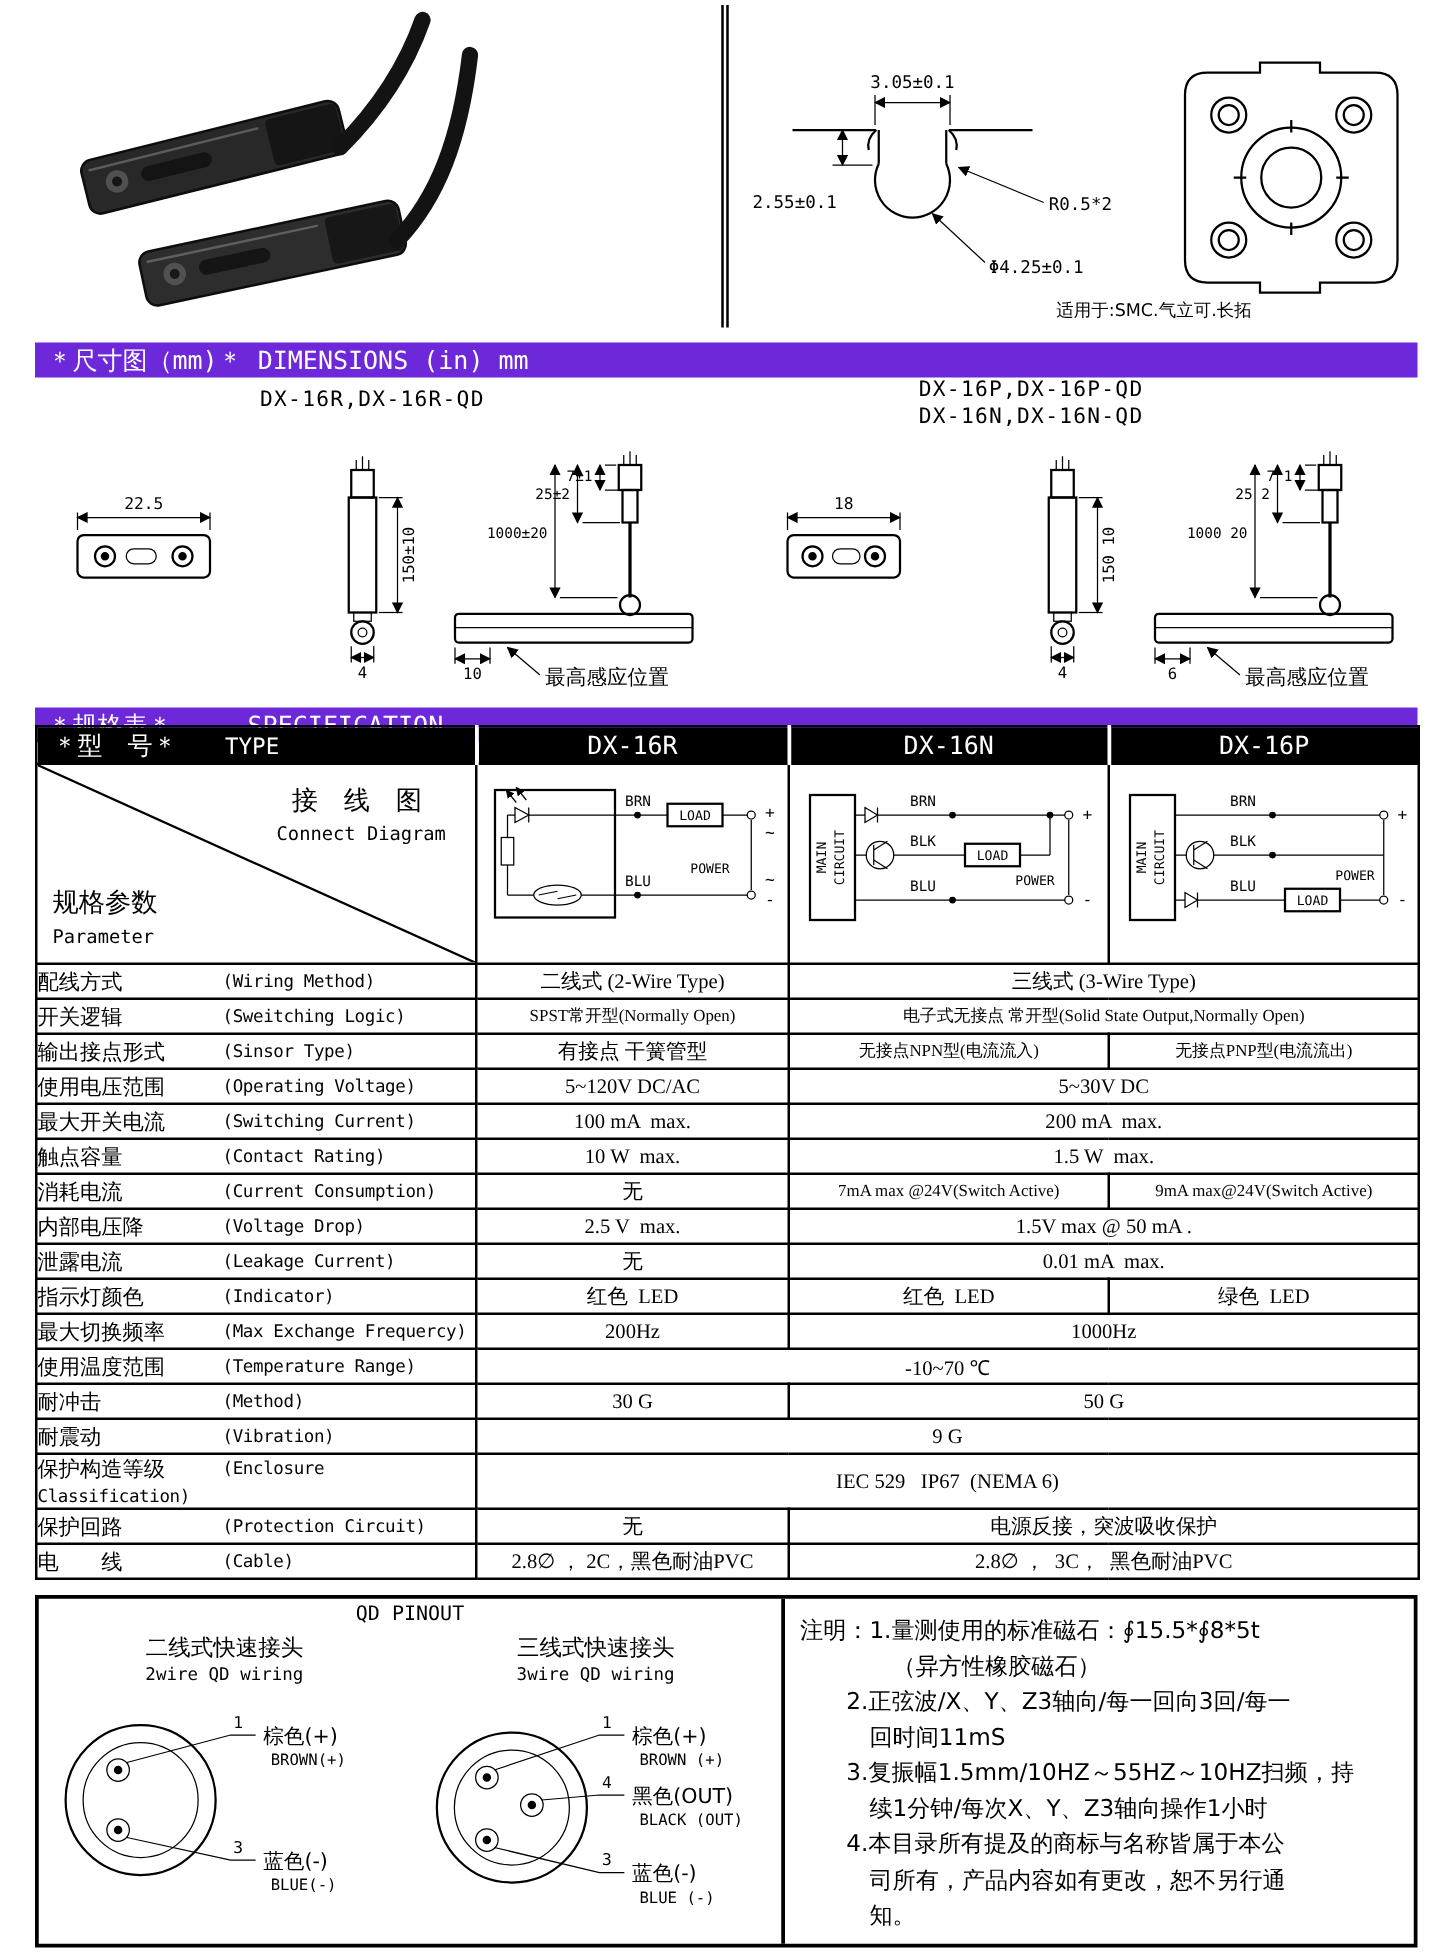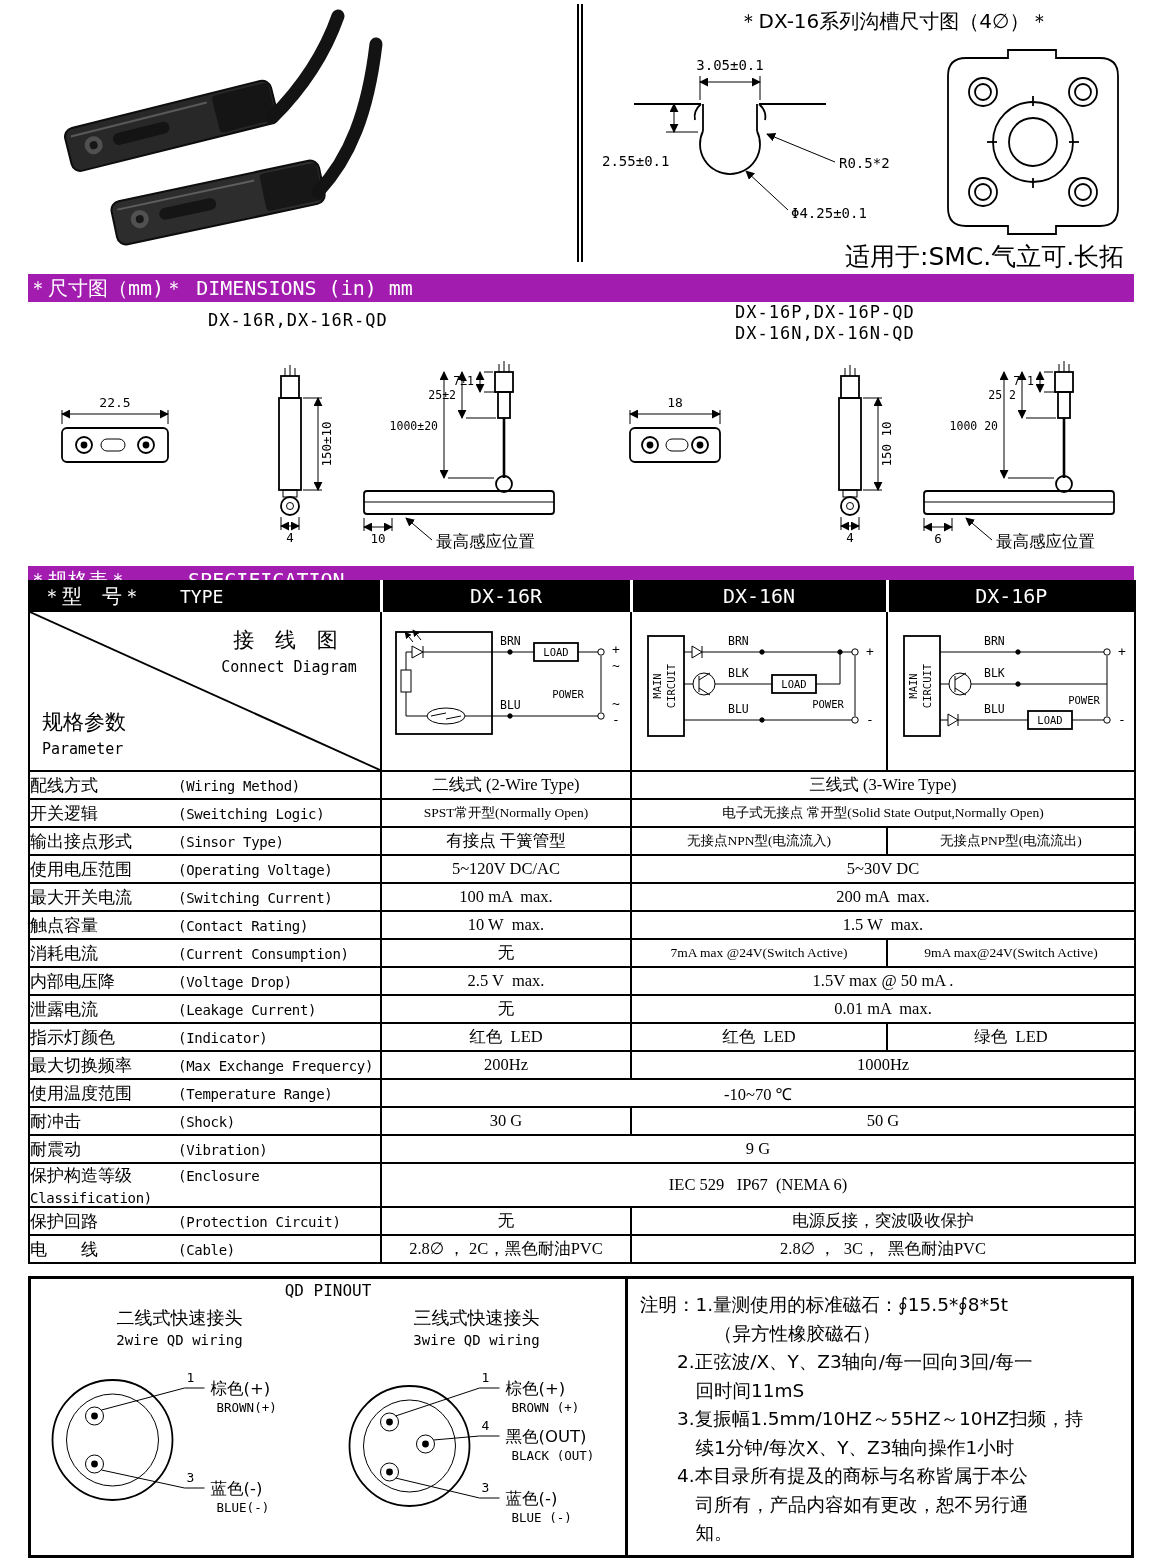--- a/index.html
+++ b/index.html
@@ -9,25 +9,25 @@
   .abs { position:absolute; }
 
   svg text { font-family:"DejaVu Sans Mono","Liberation Mono",monospace; fill:#000; }
   svg text.cjk { font-family:"DejaVu Sans","Liberation Sans",sans-serif; }
   .ln  { stroke:#000; stroke-width:1; fill:none; }
   .ln2 { stroke:#000; stroke-width:1.8; fill:none; }
   .t10 { font-size:10.5px; } .t11 { font-size:11.5px; } .t12 { font-size:12.5px; }
   .t13 { font-size:13px; }   .t14 { font-size:14px; }   .t16 { font-size:16.5px; }
   .mid { text-anchor:middle; } .end { text-anchor:end; }
 
-  .banner { position:absolute; left:28px; width:1106px; height:28px; background:#a21caf; color:#fff;
-            font-size:20px; line-height:28px; }
+  .banner { position:absolute; left:28px; width:1106px; height:28px; background:#6d28d9; color:#fff;
+            font-size:20px; line-height:28px; padding-left:10px; }
   .groove-title { position:absolute; left:648px; top:8px; width:492px; text-align:center;
                   font-size:20px; font-family:"DejaVu Sans","Liberation Sans",sans-serif; }
-  .applicable { position:absolute; left:845px; top:240px; font-size:25px;
+  .applicable { position:absolute; left:845px; top:240px; font-size:14px;
                 font-family:"DejaVu Sans","Liberation Sans",sans-serif; }
   .divider { position:absolute; left:577px; top:4px; height:258px; width:6px;
              border-left:2px solid #000; border-right:2px solid #000; }
 
   .drawings { position:absolute; left:0; top:302px; width:1162px; height:264px; }
   .dt { position:absolute; font-size:17px; letter-spacing:1px; }
 
   table.spec { position:absolute; left:28px; top:580px; width:1106px;
                border-collapse:collapse; table-layout:fixed; }
   .spec td { border:2px solid #000; padding:0; overflow:hidden; }
@@ -90,21 +90,20 @@
       <circle cx="118" cy="194" r="9" fill="#515151"></circle>
         <circle cx="118" cy="194" r="4" fill="#181818"></circle>
       <rect x="138" y="188" width="58" height="12" rx="6" fill="#151515"></rect>
       <line x1="98" y1="180" x2="238" y2="180" stroke="#5e5e5e" stroke-width="2"></line>
     </g>
     <path d="M298,186 C330,152 348,106 356,38" stroke="#131313" stroke-width="13" fill="none" stroke-linecap="round"></path>
   </svg>
 
   <div class="divider"></div>
 
-  <div class="groove-title">＊DX-16系列沟槽尺寸图（4∅）＊</div>
 
   <svg class="abs" style="left:600px;top:44px" width="330" height="200" viewBox="0 0 330 200">
     <defs>
       <marker id="arwG" viewBox="0 0 10 10" refX="9" refY="5" markerWidth="9" markerHeight="9" orient="auto-start-reverse" markerUnits="userSpaceOnUse">
           <path d="M0,0 L10,5 L0,10 Z"></path>
         </marker>
     </defs>
     <text x="130" y="26" class="t14 mid">3.05±0.1</text>
     <g class="ln">
       <line x1="100" y1="32" x2="100" y2="56"></line>
@@ -551,21 +550,21 @@
     <tr class="r">
       <td class="lbl"><span class="zh">最大切换频率</span><span class="en">(Max Exchange Frequercy)</span></td>
       <td class="val">200Hz</td>
       <td class="val" colspan="2">1000Hz</td>
     </tr>
     <tr class="r">
       <td class="lbl"><span class="zh">使用温度范围</span><span class="en">(Temperature Range)</span></td>
       <td class="val" colspan="3">-10~70 ℃</td>
     </tr>
     <tr class="r">
-      <td class="lbl"><span class="zh">耐冲击</span><span class="en">(Shock)</span></td>
+      <td class="lbl"><span class="zh">耐冲击</span><span class="en">(Method)</span></td>
       <td class="val">30 G</td>
       <td class="val" colspan="2">50 G</td>
     </tr>
     <tr class="r">
       <td class="lbl"><span class="zh">耐震动</span><span class="en">(Vibration)</span></td>
       <td class="val" colspan="3">9 G</td>
     </tr>
     <tr class="r">
       <td class="lbl"><span class="zh">保护构造等级</span><span class="en">(Enclosure Classification)</span></td>
       <td class="val" colspan="3">IEC 529   IP67  (NEMA 6)</td>

